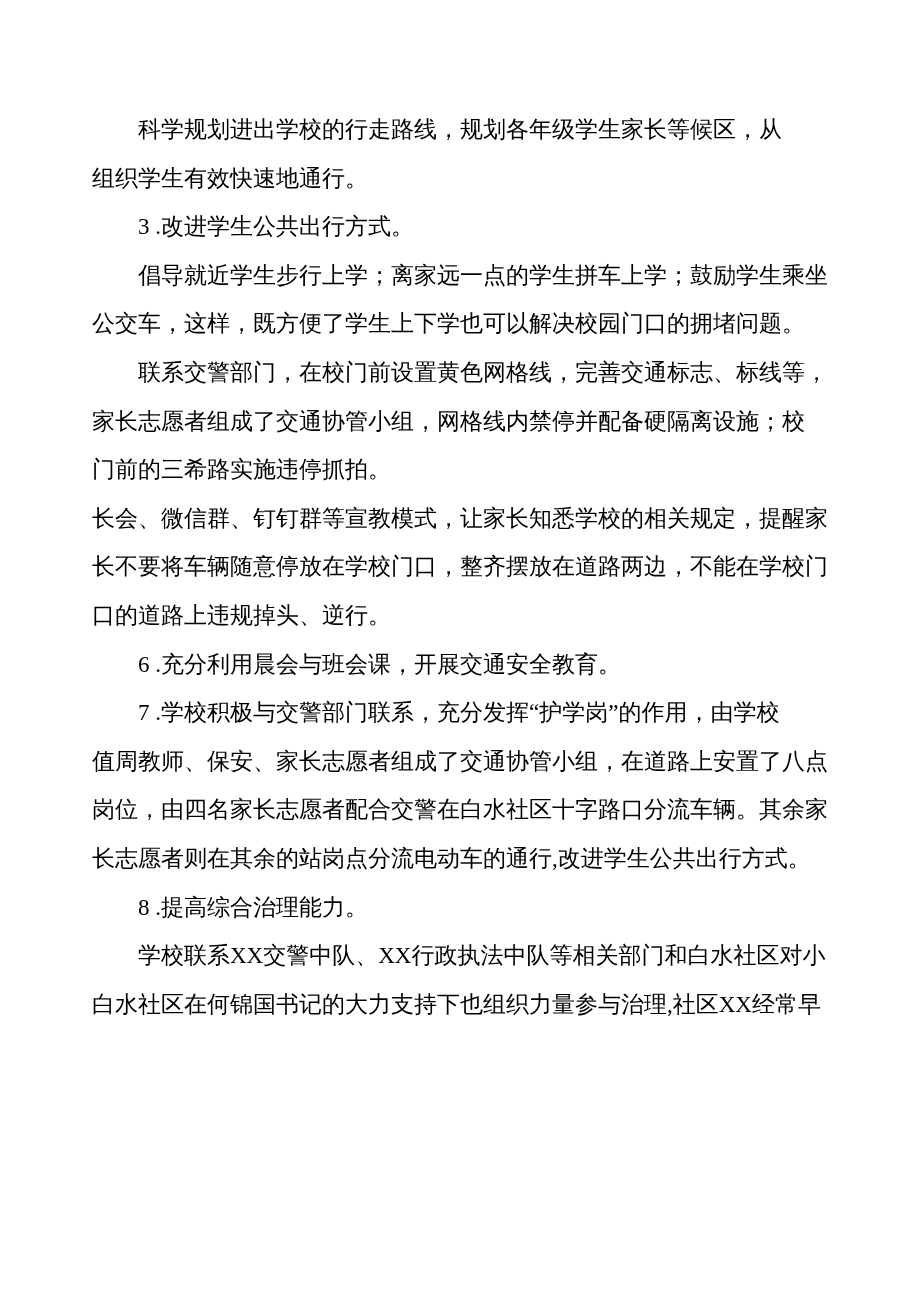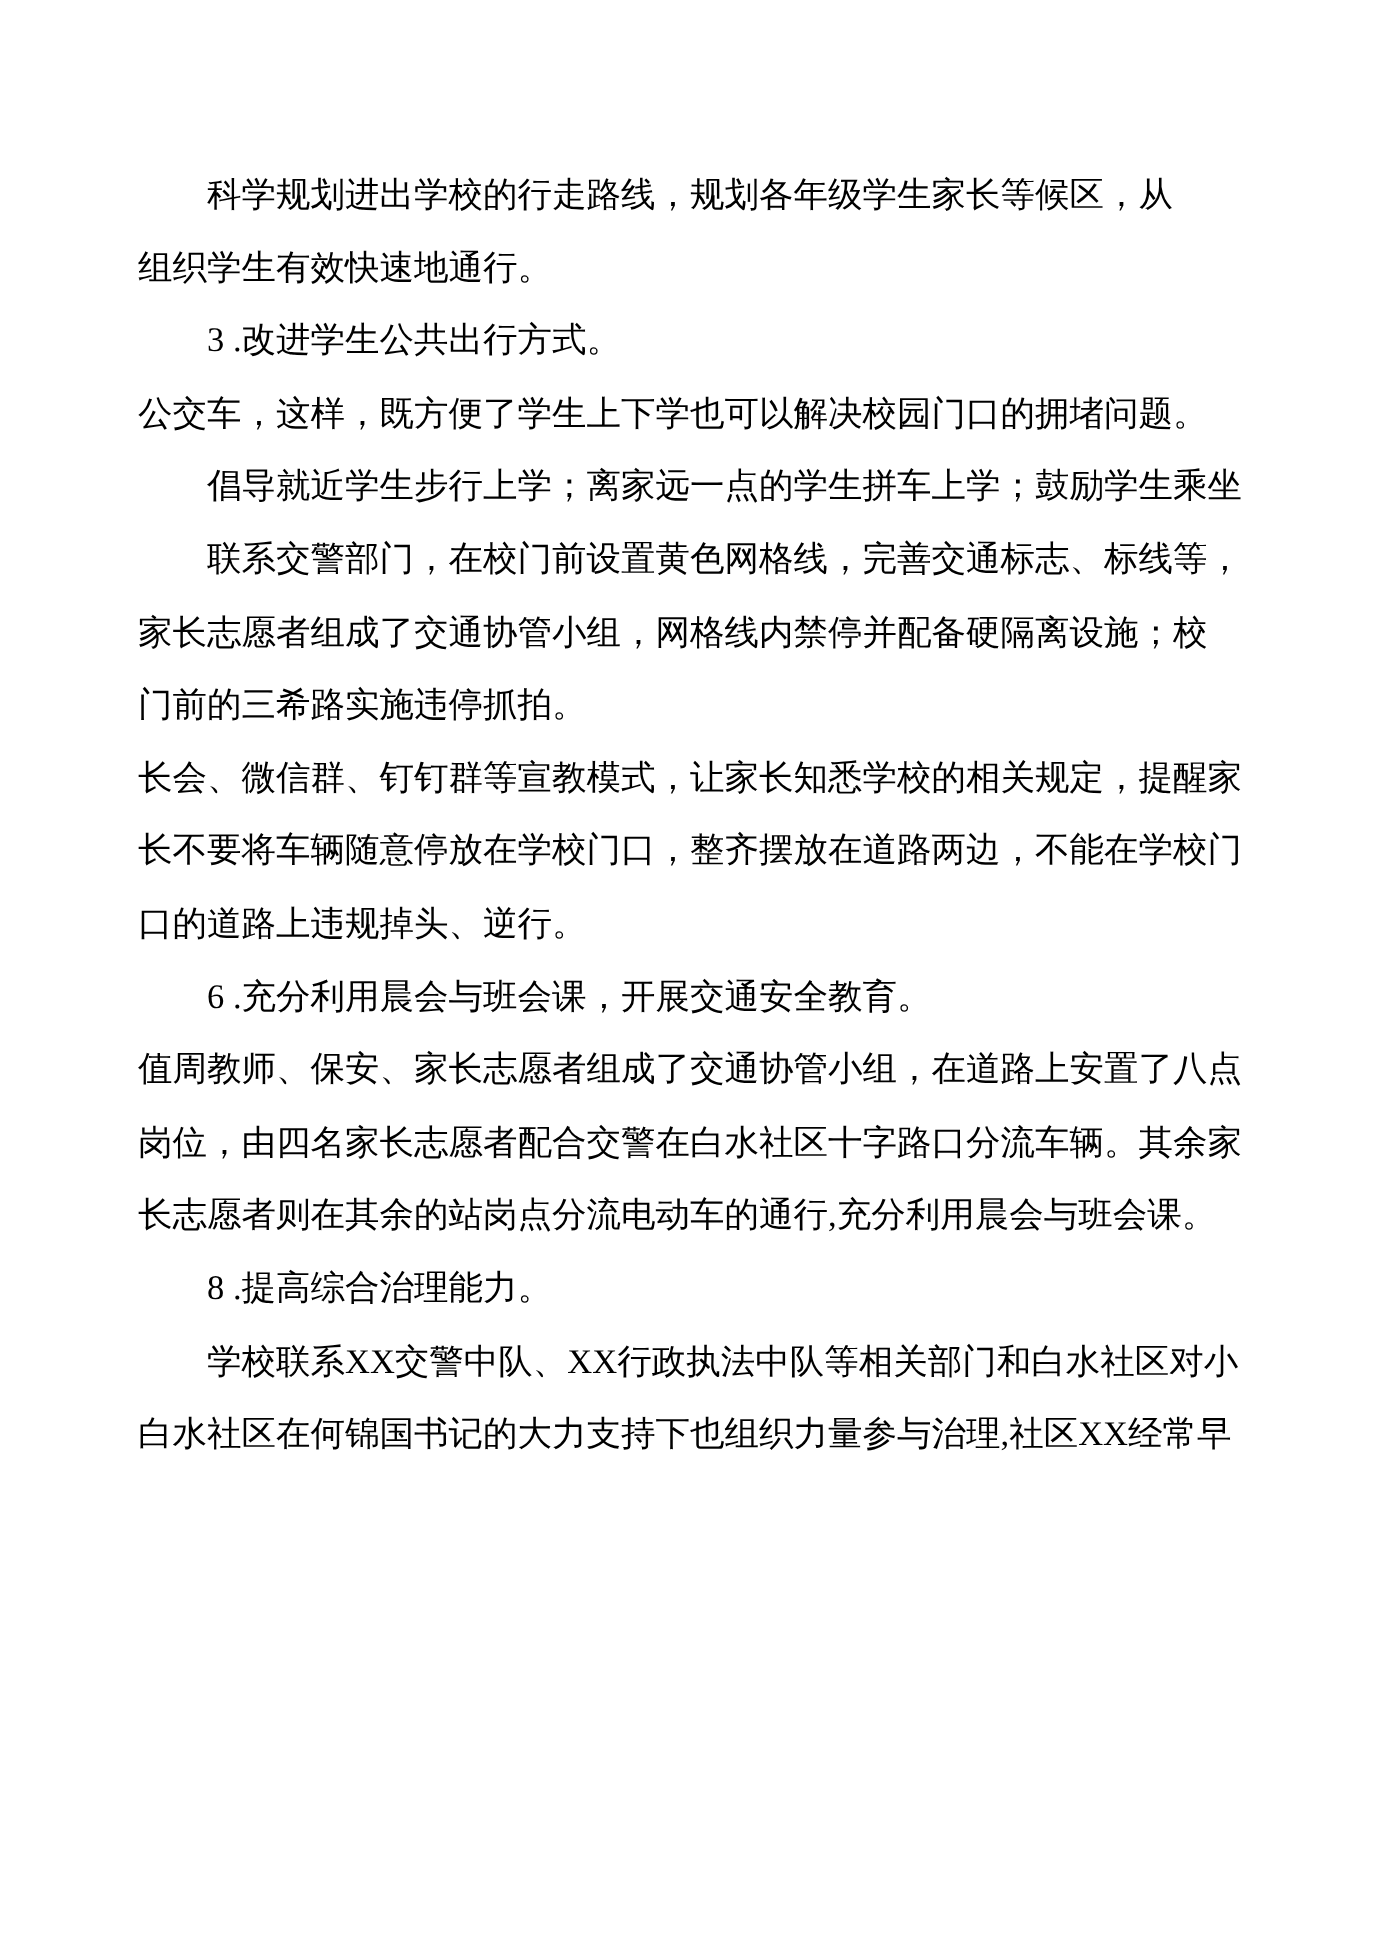--- a/index.html
+++ b/index.html
@@ -43,29 +43,30 @@
   }
 </style>
 </head>
 <body>
 
 <div class="page">
   <div class="doc-body">
     <div class="line indent">科学规划进出学校的行走路线，规划各年级学生家长等候区，从</div>
     <div class="line">组织学生有效快速地通行。</div>
     <div class="line indent">3 .改进学生公共出行方式。</div>
+    <div class="line indent">倡导就近学生步行上学；离家远一点的学生拼车上学；鼓励学生乘坐</div>
     <div class="line">公交车，这样，既方便了学生上下学也可以解决校园门口的拥堵问题。</div>
-    <div class="line indent">倡导就近学生步行上学；离家远一点的学生拼车上学；鼓励学生乘坐</div>
     <div class="line indent">联系交警部门，在校门前设置黄色网格线，完善交通标志、标线等，</div>
     <div class="line">家长志愿者组成了交通协管小组，网格线内禁停并配备硬隔离设施；校</div>
     <div class="line">门前的三希路实施违停抓拍。</div>
     <div class="line">长会、微信群、钉钉群等宣教模式，让家长知悉学校的相关规定，提醒家</div>
     <div class="line">长不要将车辆随意停放在学校门口，整齐摆放在道路两边，不能在学校门</div>
     <div class="line">口的道路上违规掉头、逆行。</div>
     <div class="line indent">6 .充分利用晨会与班会课，开展交通安全教育。</div>
+    <div class="line indent">7 .学校积极与交警部门联系，充分发挥“护学岗”的作用，由学校</div>
     <div class="line">值周教师、保安、家长志愿者组成了交通协管小组，在道路上安置了八点</div>
     <div class="line">岗位，由四名家长志愿者配合交警在白水社区十字路口分流车辆。其余家</div>
-    <div class="line">长志愿者则在其余的站岗点分流电动车的通行,充分利用晨会与班会课。</div>
+    <div class="line">长志愿者则在其余的站岗点分流电动车的通行,改进学生公共出行方式。</div>
     <div class="line indent">8 .提高综合治理能力。</div>
     <div class="line indent">学校联系XX交警中队、XX行政执法中队等相关部门和白水社区对小</div>
     <div class="line">白水社区在何锦国书记的大力支持下也组织力量参与治理,社区XX经常早</div>
   </div>
 </div>
 
 </body></html>

